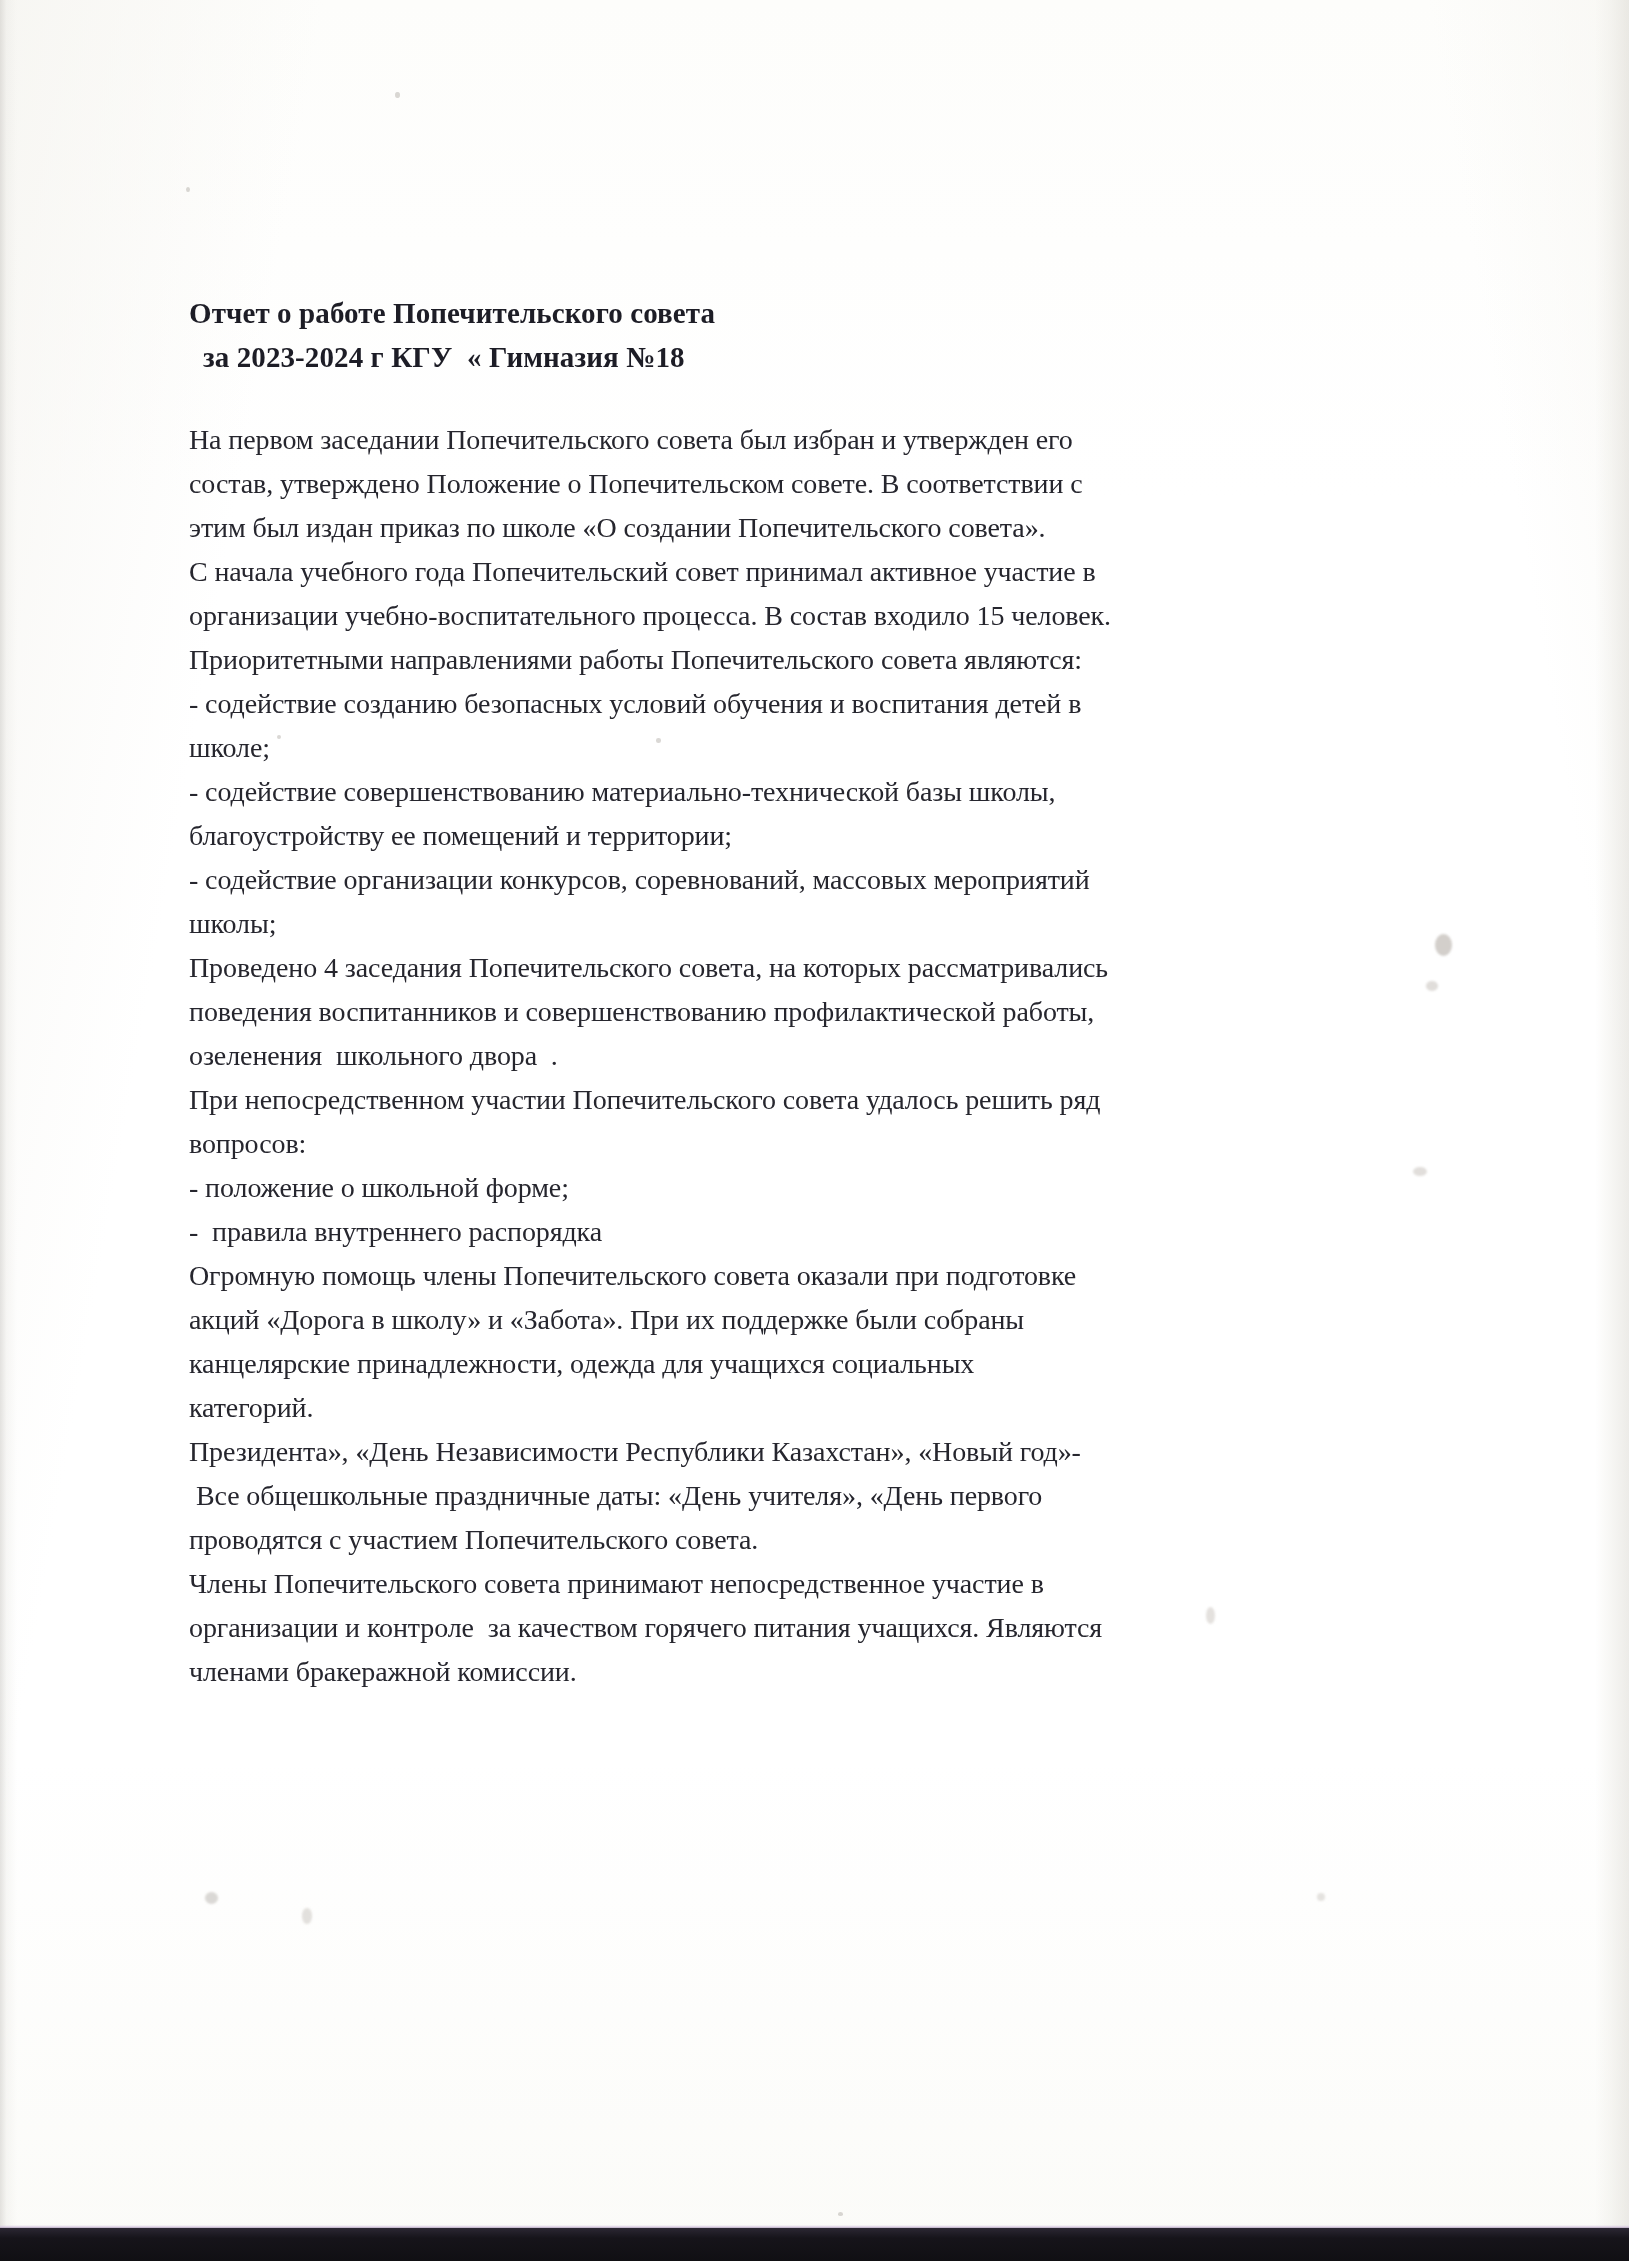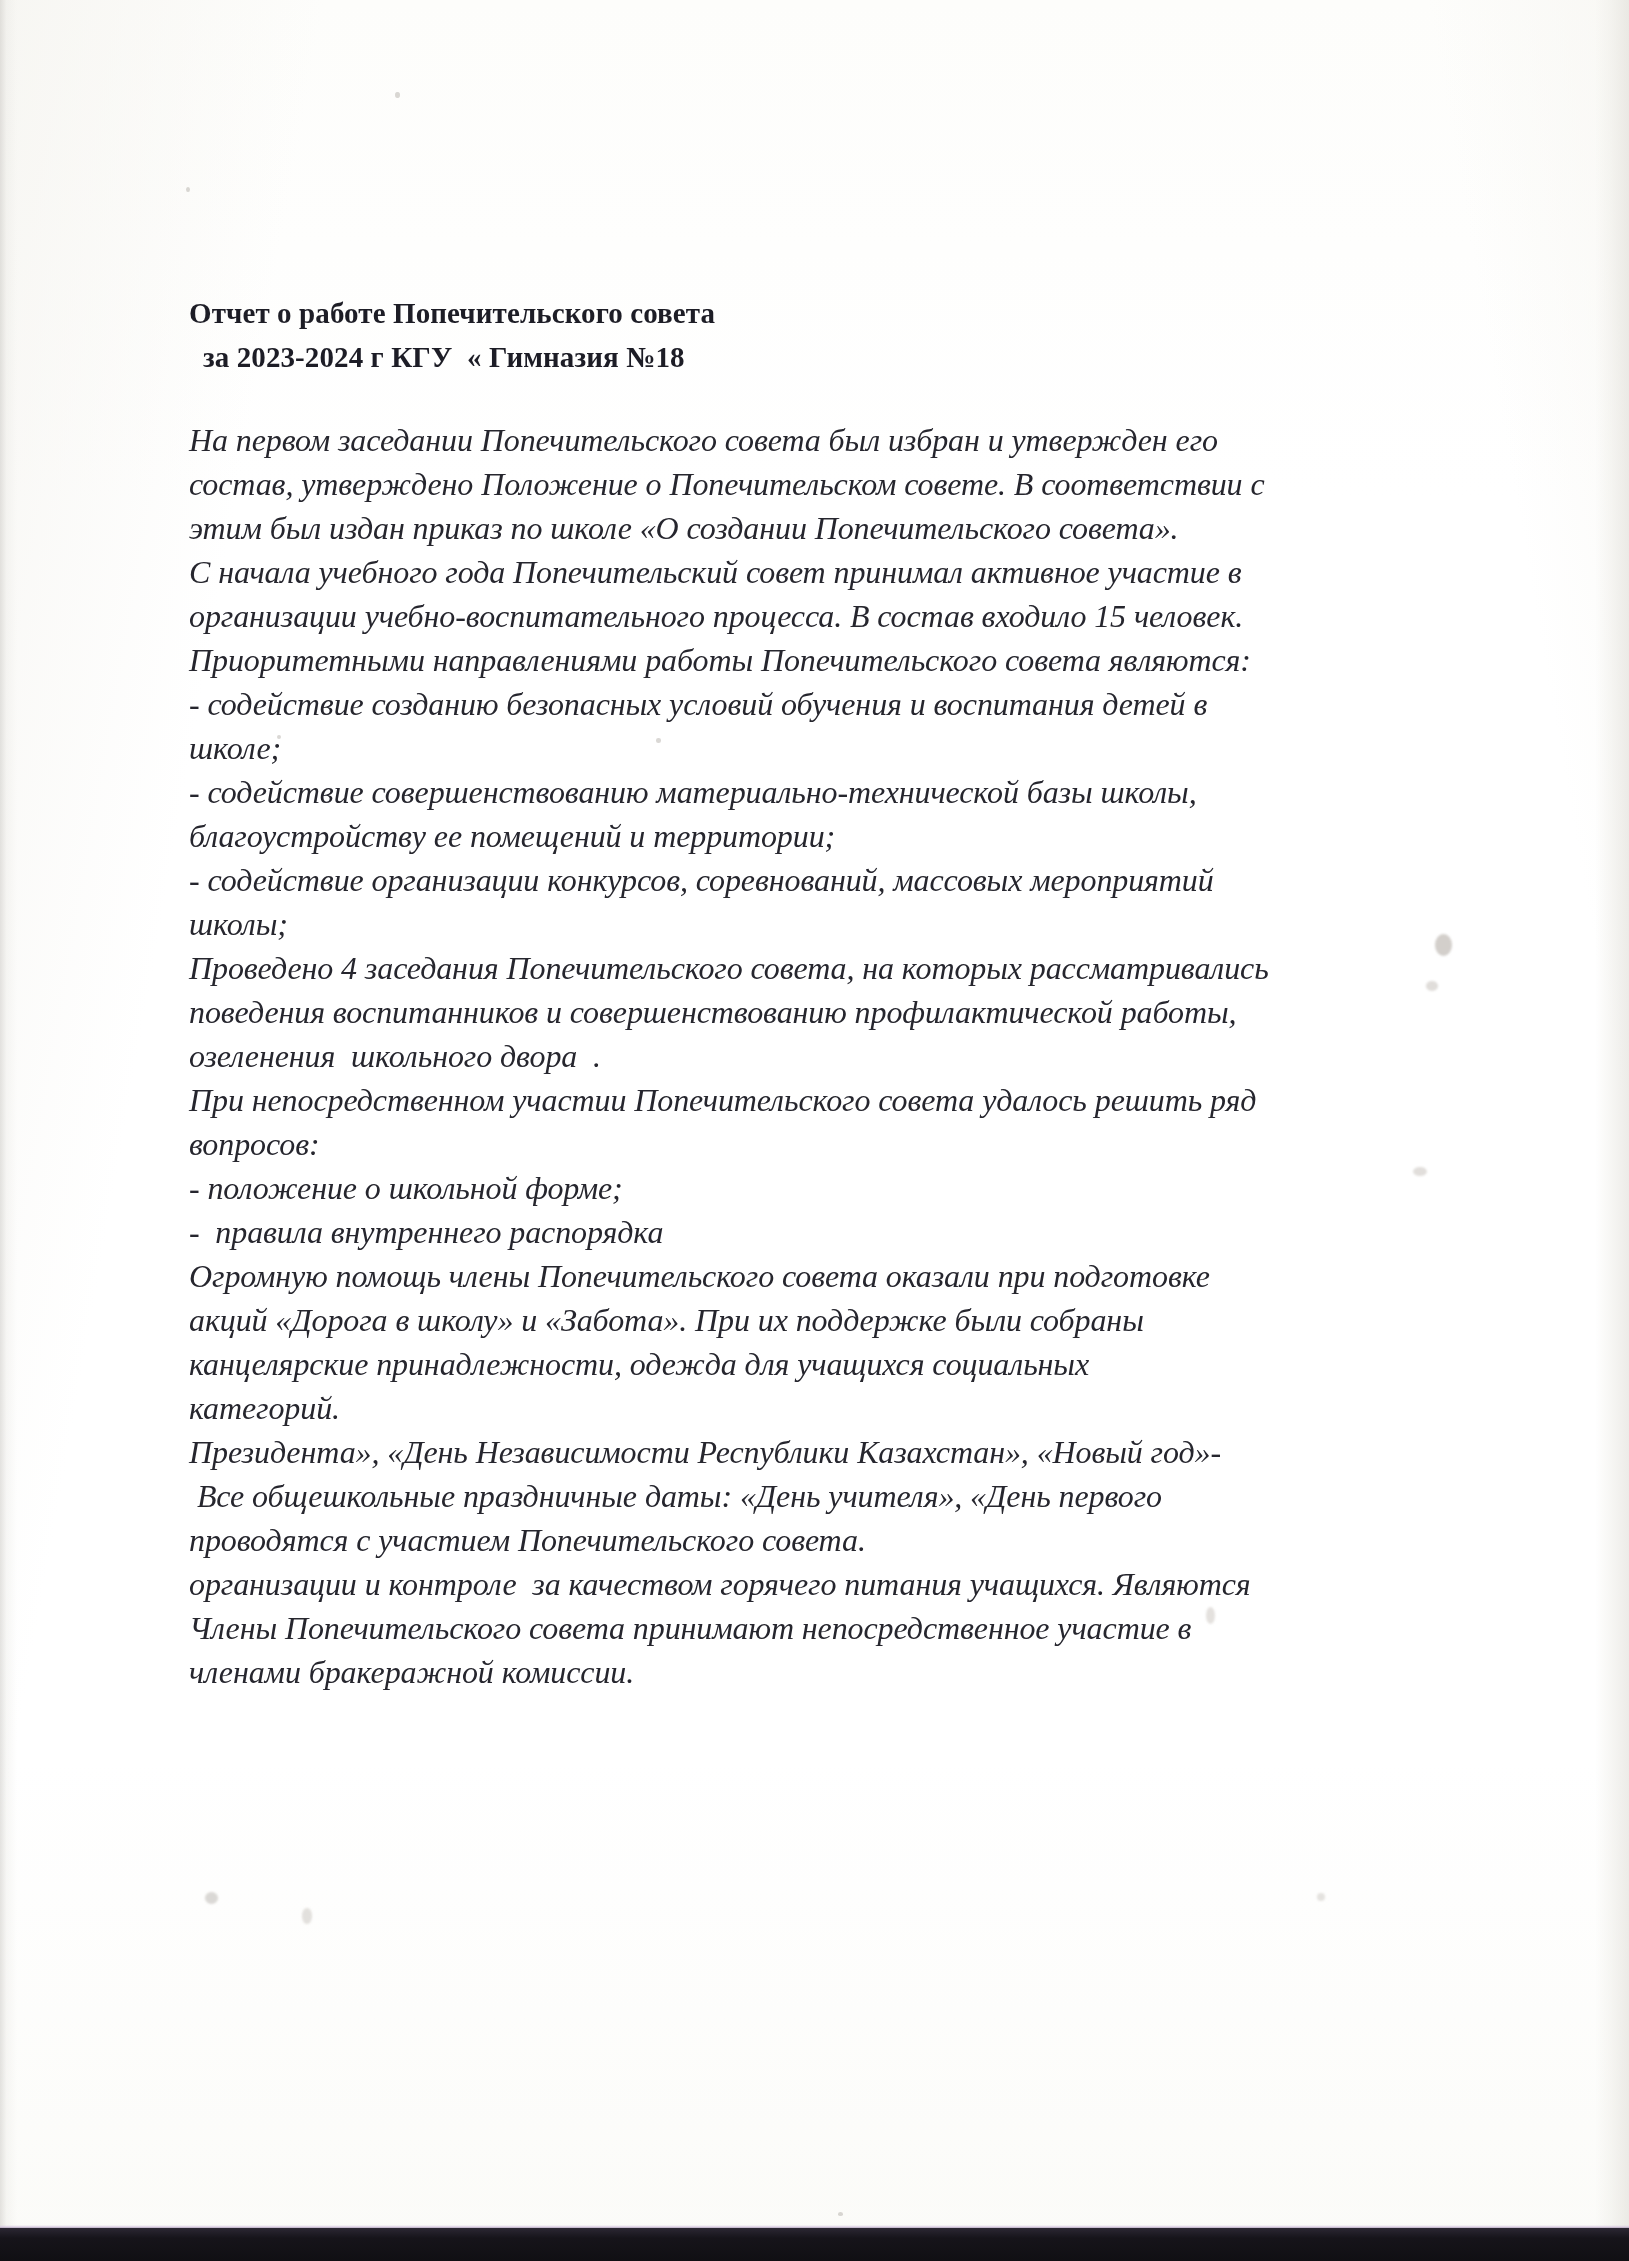--- a/index.html
+++ b/index.html
@@ -73,26 +73,25 @@
     line-height: 44px;
     color: #1d1d26;
     letter-spacing: 0.1px;
     white-space: pre;
   }
   .doc-title.line-2 { padding-left: 14px; }
 
   .body-block { margin-top: 39px; }
 
   .doc-line {
-    font-size: 32px;
+    font-size: 28px;
     line-height: 44px;
     color: #26262e;
     white-space: pre;
     letter-spacing: -0.1px;
-    font-style: italic;
   }
 
   
   .speck {
     position: absolute;
     background: rgba(163,158,150,0.40);
     border-radius: 50%;
   }
   .smudge {
     position: absolute;
@@ -146,22 +145,22 @@
       <div class="doc-line">вопросов:</div>
       <div class="doc-line">- положение о школьной форме;</div>
       <div class="doc-line">-  правила внутреннего распорядка</div>
       <div class="doc-line">Огромную помощь члены Попечительского совета оказали при подготовке</div>
       <div class="doc-line">акций «Дорога в школу» и «Забота». При их поддержке были собраны</div>
       <div class="doc-line">канцелярские принадлежности, одежда для учащихся социальных</div>
       <div class="doc-line">категорий.</div>
       <div class="doc-line">Президента», «День Независимости Республики Казахстан», «Новый год»-</div>
       <div class="doc-line"> Все общешкольные праздничные даты: «День учителя», «День первого</div>
       <div class="doc-line">проводятся с участием Попечительского совета.</div>
+      <div class="doc-line">Члены Попечительского совета принимают непосредственное участие в</div>
       <div class="doc-line">организации и контроле  за качеством горячего питания учащихся. Являются</div>
-      <div class="doc-line">Члены Попечительского совета принимают непосредственное участие в</div>
       <div class="doc-line">членами бракеражной комиссии.</div>
     </div>
 
   </div>
 
   <div id="scanner-bar-highlight"></div>
   <div id="scanner-bar-bottom"></div>
 
 </div>
 

